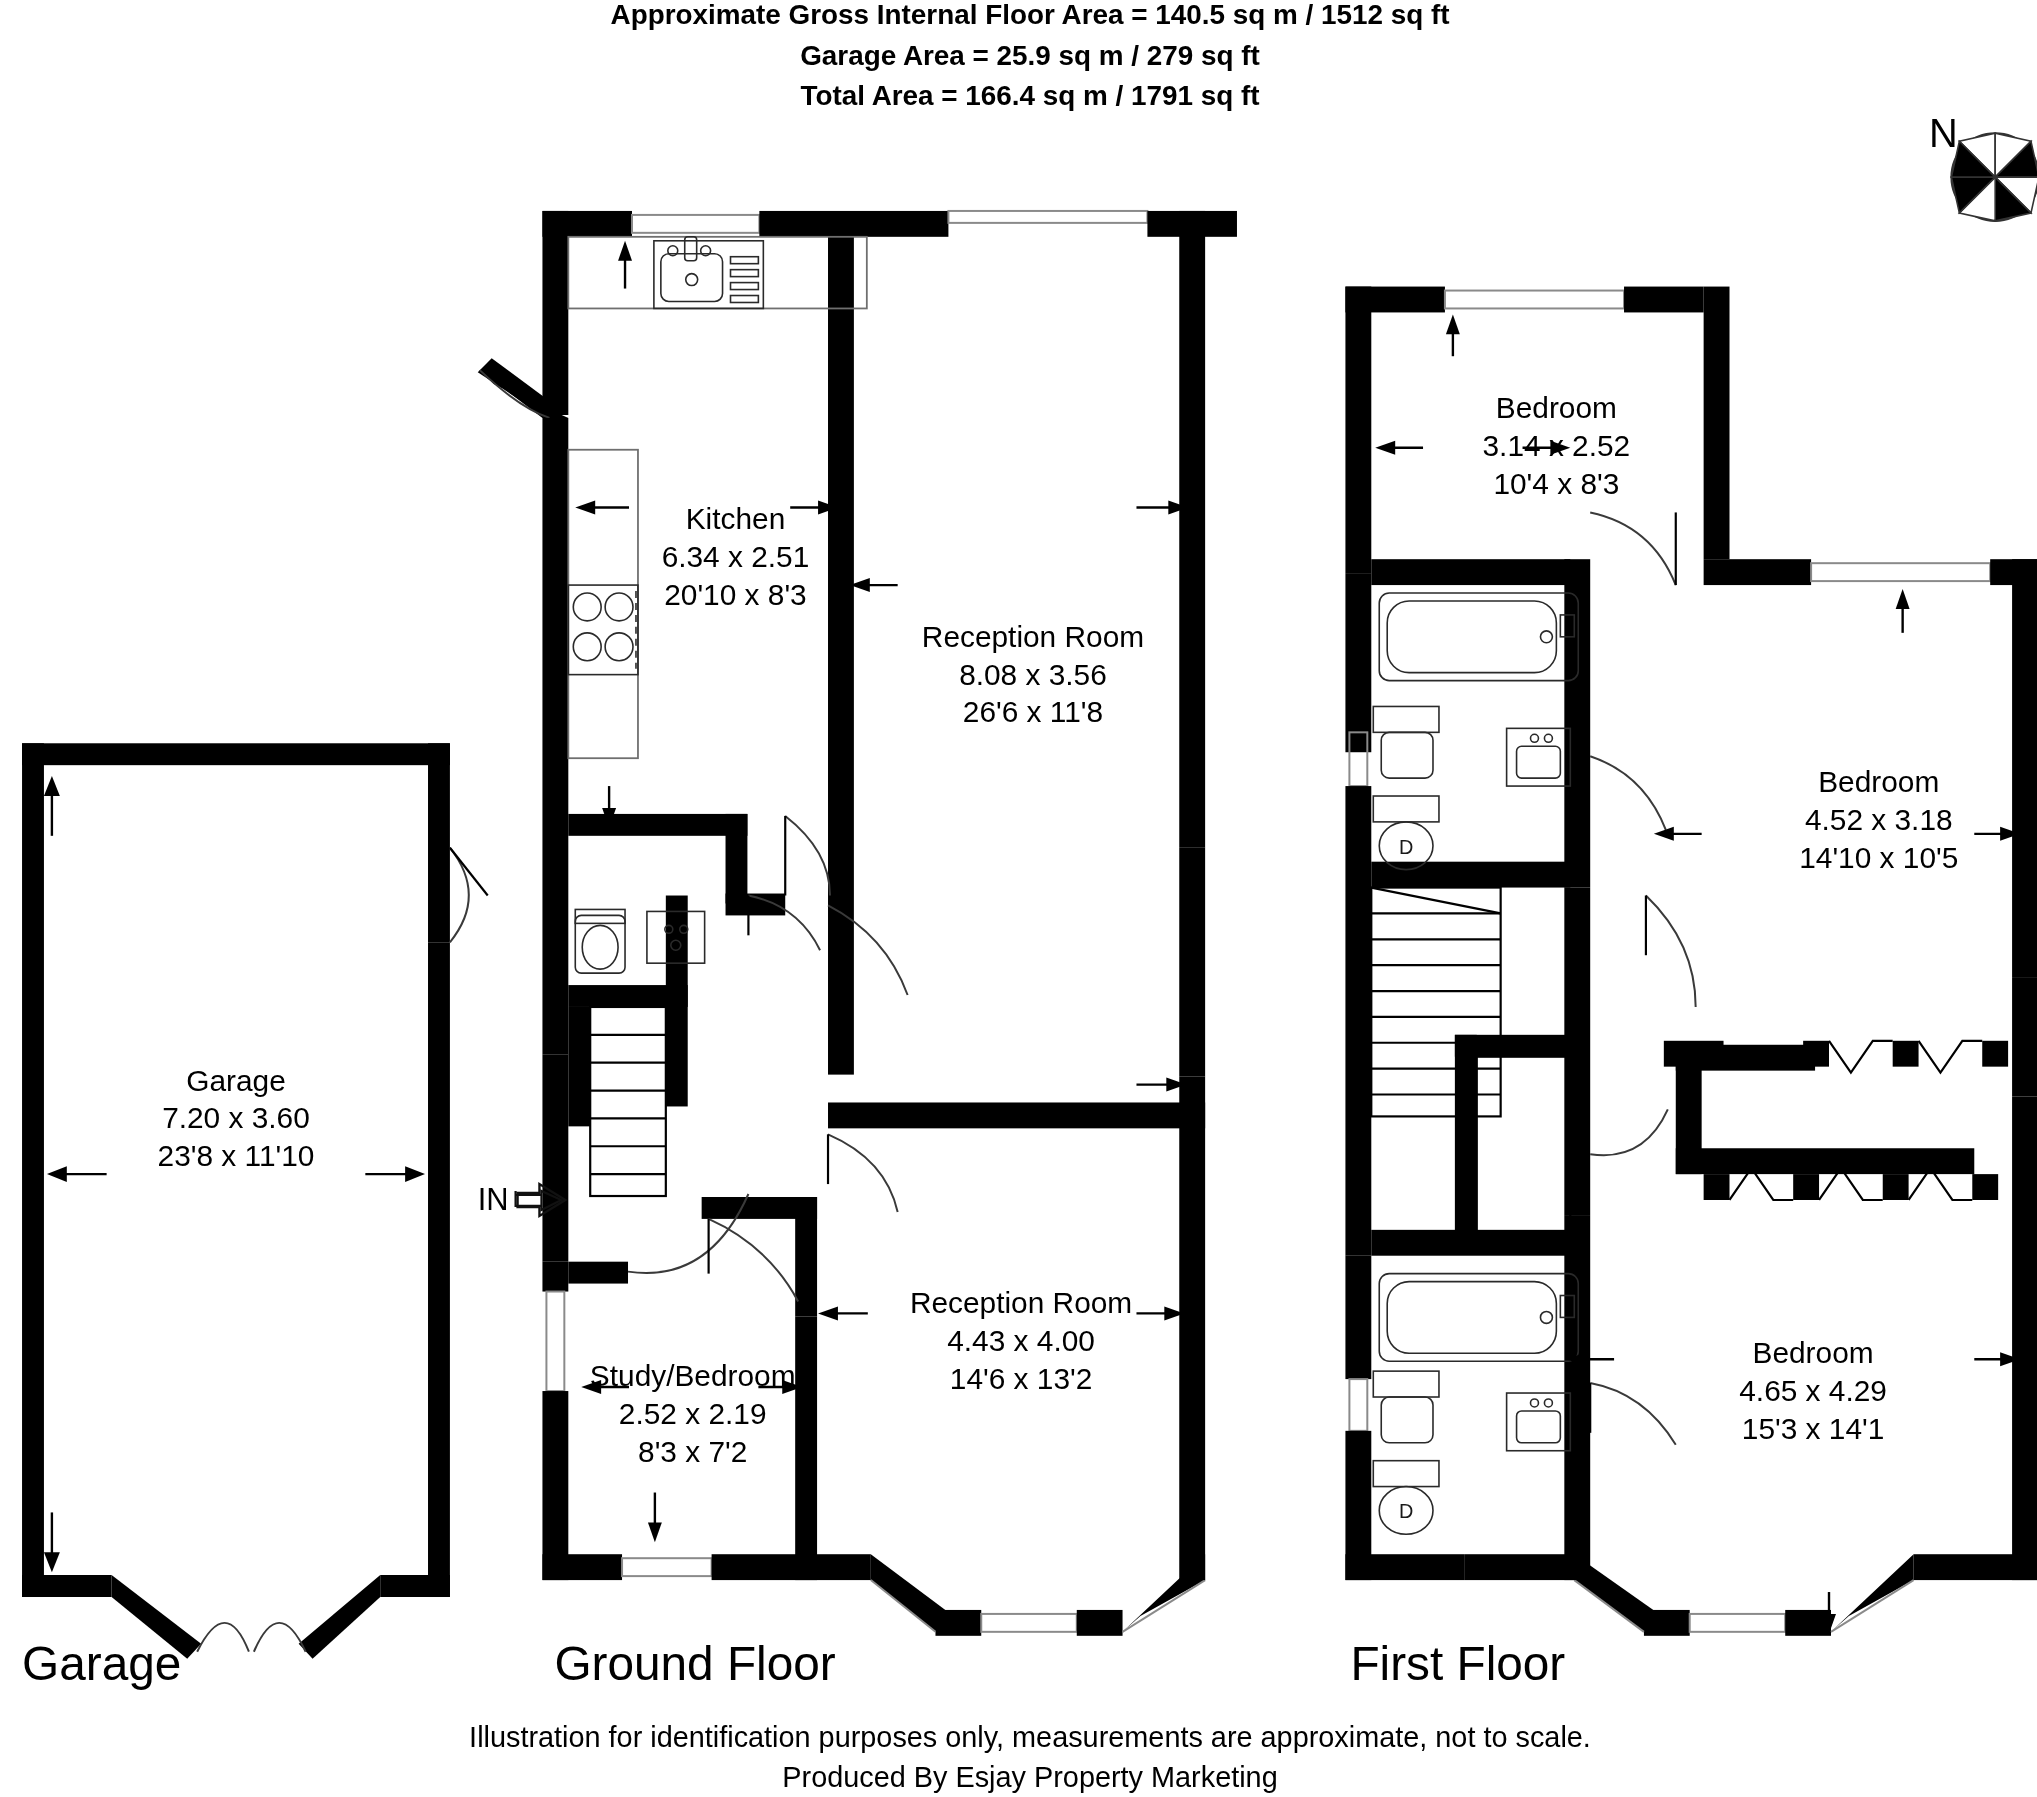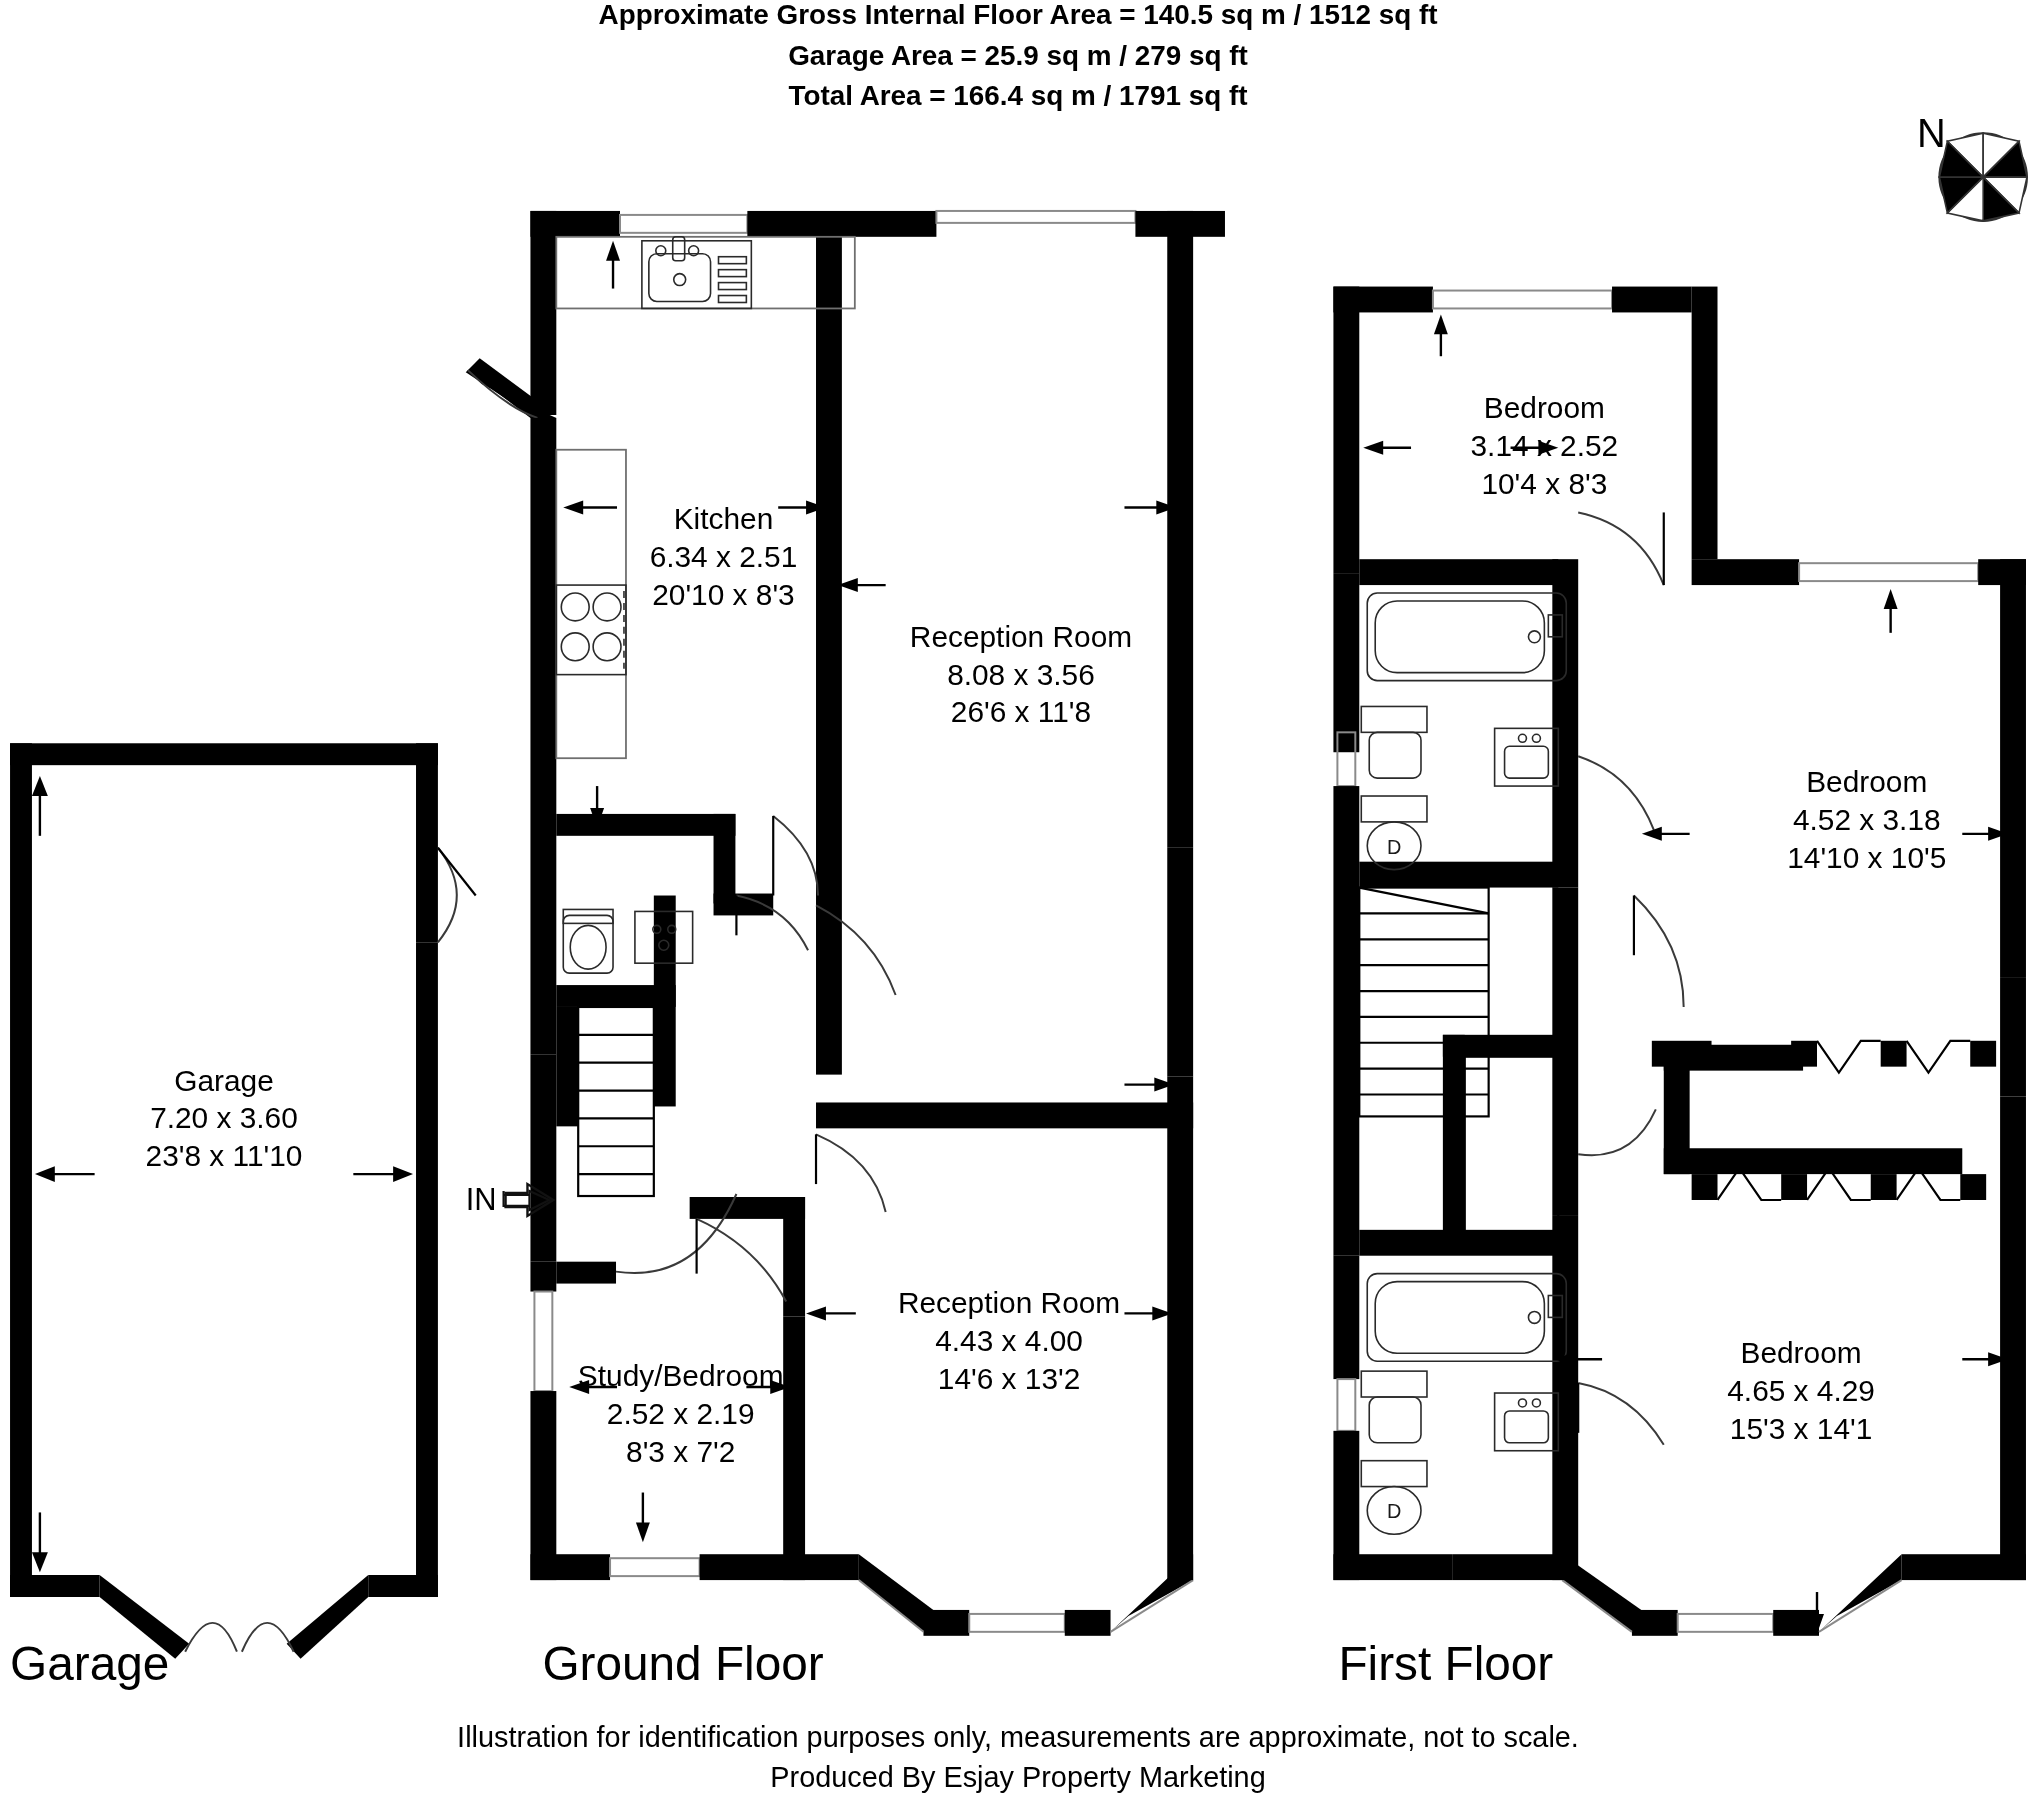--- a/index.html
+++ b/index.html
@@ -11,21 +11,21 @@
   body {
     width: 2038px;
     height: 1798px;
     font-family: "Liberation Sans", sans-serif;
     color: #000000;
     position: relative;
     overflow: hidden;
   }
   #plan-root {
     position: absolute;
-    left: 0; top: 0;
+    left: 12px; top: 0;
     width: 1734px;
     height: 1798px;
   }
   svg.plan {
     display: block;
     width: 2038px;
     height: 1798px;
   }
   .wall { fill: #000000; }
   .thin { fill: none; stroke: #000000; stroke-width: 2.2; }

